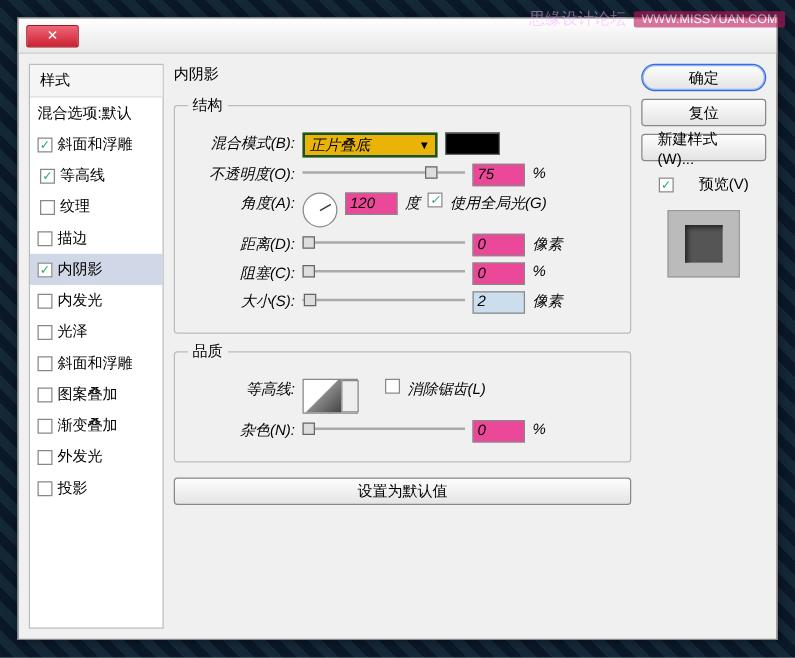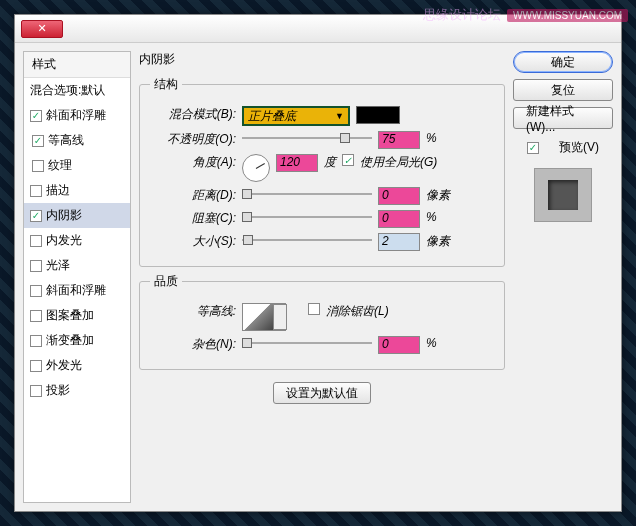--- a/index.html
+++ b/index.html
@@ -37,21 +37,21 @@
 .slider-track { position: absolute; top: 6px; left: 0; right: 0; height: 2px; background: #aaa; }
 .slider-thumb { position: absolute; top: 2px; width: 10px; height: 10px; background: #ddd; border: 1px solid #666; }
 .num-input { width: 42px; height: 18px; border: 1px solid #888; background: #ec4899; padding: 0 3px; text-align: left; }
 .num-input.sel { background: #cde; }
 .dial { width: 28px; height: 28px; border: 1px solid #888; border-radius: 50%; background: #fff; position: relative; }
 .dial::after { content: ""; position: absolute; left: 50%; top: 50%; width: 10px; height: 1px; background: #333; transform-origin: left center; transform: rotate(-30deg); }
 .contour-thumb { width: 32px; height: 28px; border: 1px solid #888; background: linear-gradient(135deg,#fff 0%,#fff 48%,#888 50%,#444 100%); position: relative; }
 .contour-thumb::after { content: ""; position: absolute; right: -14px; top: 0; bottom: 0; width: 12px; border: 1px solid #888; background: #eee; display: flex; align-items: center; justify-content: center; }
 .contour-dd { width: 12px; height: 28px; border: 1px solid #888; border-left: none; background: #eee; display: flex; align-items: center; justify-content: center; font-size: 8px; }
 .btn { height: 22px; border: 1px solid #888; border-radius: 3px; background: linear-gradient(#fdfdfd,#e4e4e4); padding: 0 12px; display: inline-flex; align-items: center; justify-content: center; cursor: pointer; }
-.btn-row { display: flex; gap: 10px; justify-content: center; margin-top: 6px; }
+.btn-row { display: flex; gap: 10px; justify-content: center; margin-top: 6px; flex-direction: column; }
 
 .rightcol { width: 100px; display: flex; flex-direction: column; gap: 6px; align-items: stretch; }
 .rightcol .btn { width: 100%; }
 .btn.primary { border-color: #3a6bd8; box-shadow: 0 0 0 1px #8cb4ff inset; border-radius: 11px; }
 .preview-row { display: flex; align-items: center; justify-content: center; gap: 20px; margin-top: 4px; }
 .preview-box { width: 58px; height: 54px; border: 1px solid #999; background: #bbb; margin: 6px auto 0; display: flex; align-items: center; justify-content: center; }
 .preview-inner { width: 30px; height: 30px; background: #555; box-shadow: inset 2px 2px 4px rgba(0,0,0,.6); }
 </style>
 </head>
 <body>

